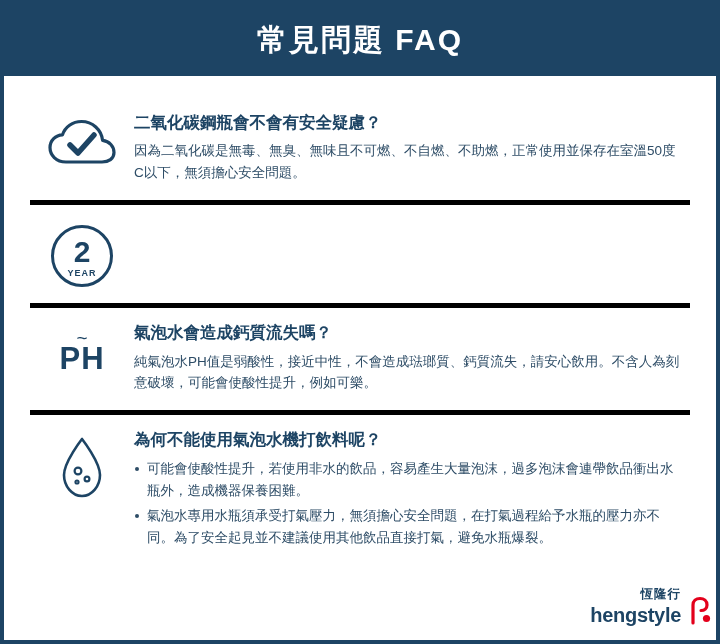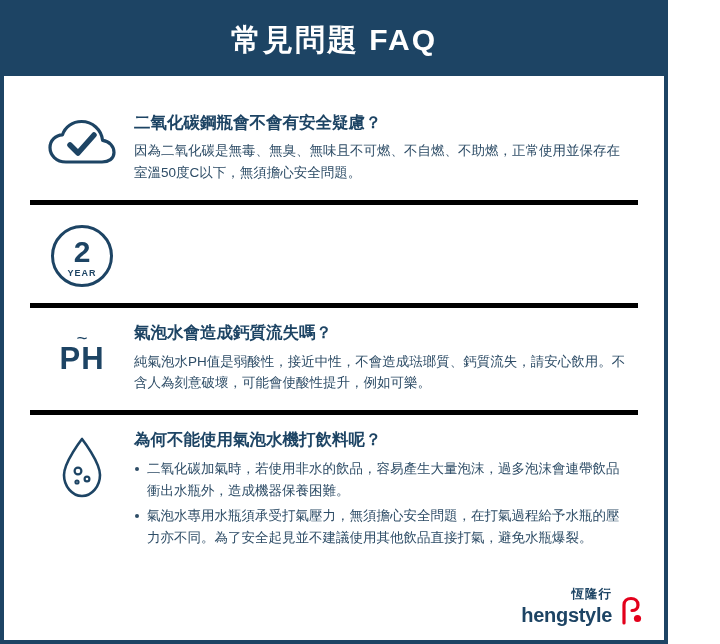--- a/index.html
+++ b/index.html
@@ -7,21 +7,21 @@
   body {
     width: 720px;
     height: 644px;
     background: #ffffff;
     font-family: "Liberation Sans", "DejaVu Sans", sans-serif;
     color: #1b3c58;
     overflow: hidden;
   }
   .page {
     position: relative;
-    width: 668px;
+    width: 720px;
     height: 644px;
     border: 4px solid #1d4464;
     background: #ffffff;
   }
   
   .header {
     height: 72px;
     background: #1d4464;
     display: flex;
     align-items: center;
@@ -125,21 +125,21 @@
     color: #1d4464;
     text-align: center;
     line-height: 1;
   }
   .ph-icon .wave { font-size: 19px; display: block; height: 15px; }
   .ph-icon .ph { font-size: 31px; font-weight: bold; letter-spacing: 1px; }
 
   
   .footer {
     position: absolute;
-    right: 20px;
+    right: 3px;
     bottom: 14px;
     display: flex;
     align-items: flex-end;
     gap: 8px;
     justify-content: flex-end;
   }
   .footer-text { text-align: right; line-height: 1.1; }
   .footer-cn {
     font-size: 12.5px;
     color: #1d4464;
@@ -212,21 +212,21 @@
         <svg class="icon-svg" width="52" height="66" viewBox="0 0 52 66">
           <path d="M26 4 C26 4 8 27 8 40 C8 51 16 61 26 61 C36 61 44 51 44 40 C44 27 26 4 26 4 Z" fill="none" stroke="#1d4464" stroke-width="2.6" stroke-linejoin="round"></path>
           <circle cx="22" cy="36" r="3.4" fill="none" stroke="#1d4464" stroke-width="2.2"></circle>
           <circle cx="31" cy="44" r="2.4" fill="none" stroke="#1d4464" stroke-width="2.2"></circle>
           <circle cx="21" cy="47" r="1.6" fill="none" stroke="#1d4464" stroke-width="2"></circle>
         </svg>
       </div>
       <div class="text-col">
         <p class="q-title">為何不能使用氣泡水機打飲料呢？</p>
         <ul class="a-bullets">
-          <li>二氧化碳加氣時，若使用非水的飲品，容易產生大量泡沫，過多泡沫會連帶飲品衝出水瓶外，造成機器保養困難。</li>
+          <li>可能會使酸性提升，若使用非水的飲品，容易產生大量泡沫，過多泡沫會連帶飲品衝出水瓶外，造成機器保養困難。</li>
           <li>氣泡水專用水瓶須承受打氣壓力，無須擔心安全問題，在打氣過程給予水瓶的壓力亦不同。為了安全起見並不建議使用其他飲品直接打氣，避免水瓶爆裂。</li>
         </ul>
       </div>
     </div>
 
   </div>
 
   <div class="footer">
     <div class="footer-text">
       <div class="footer-cn">恆隆行</div>

